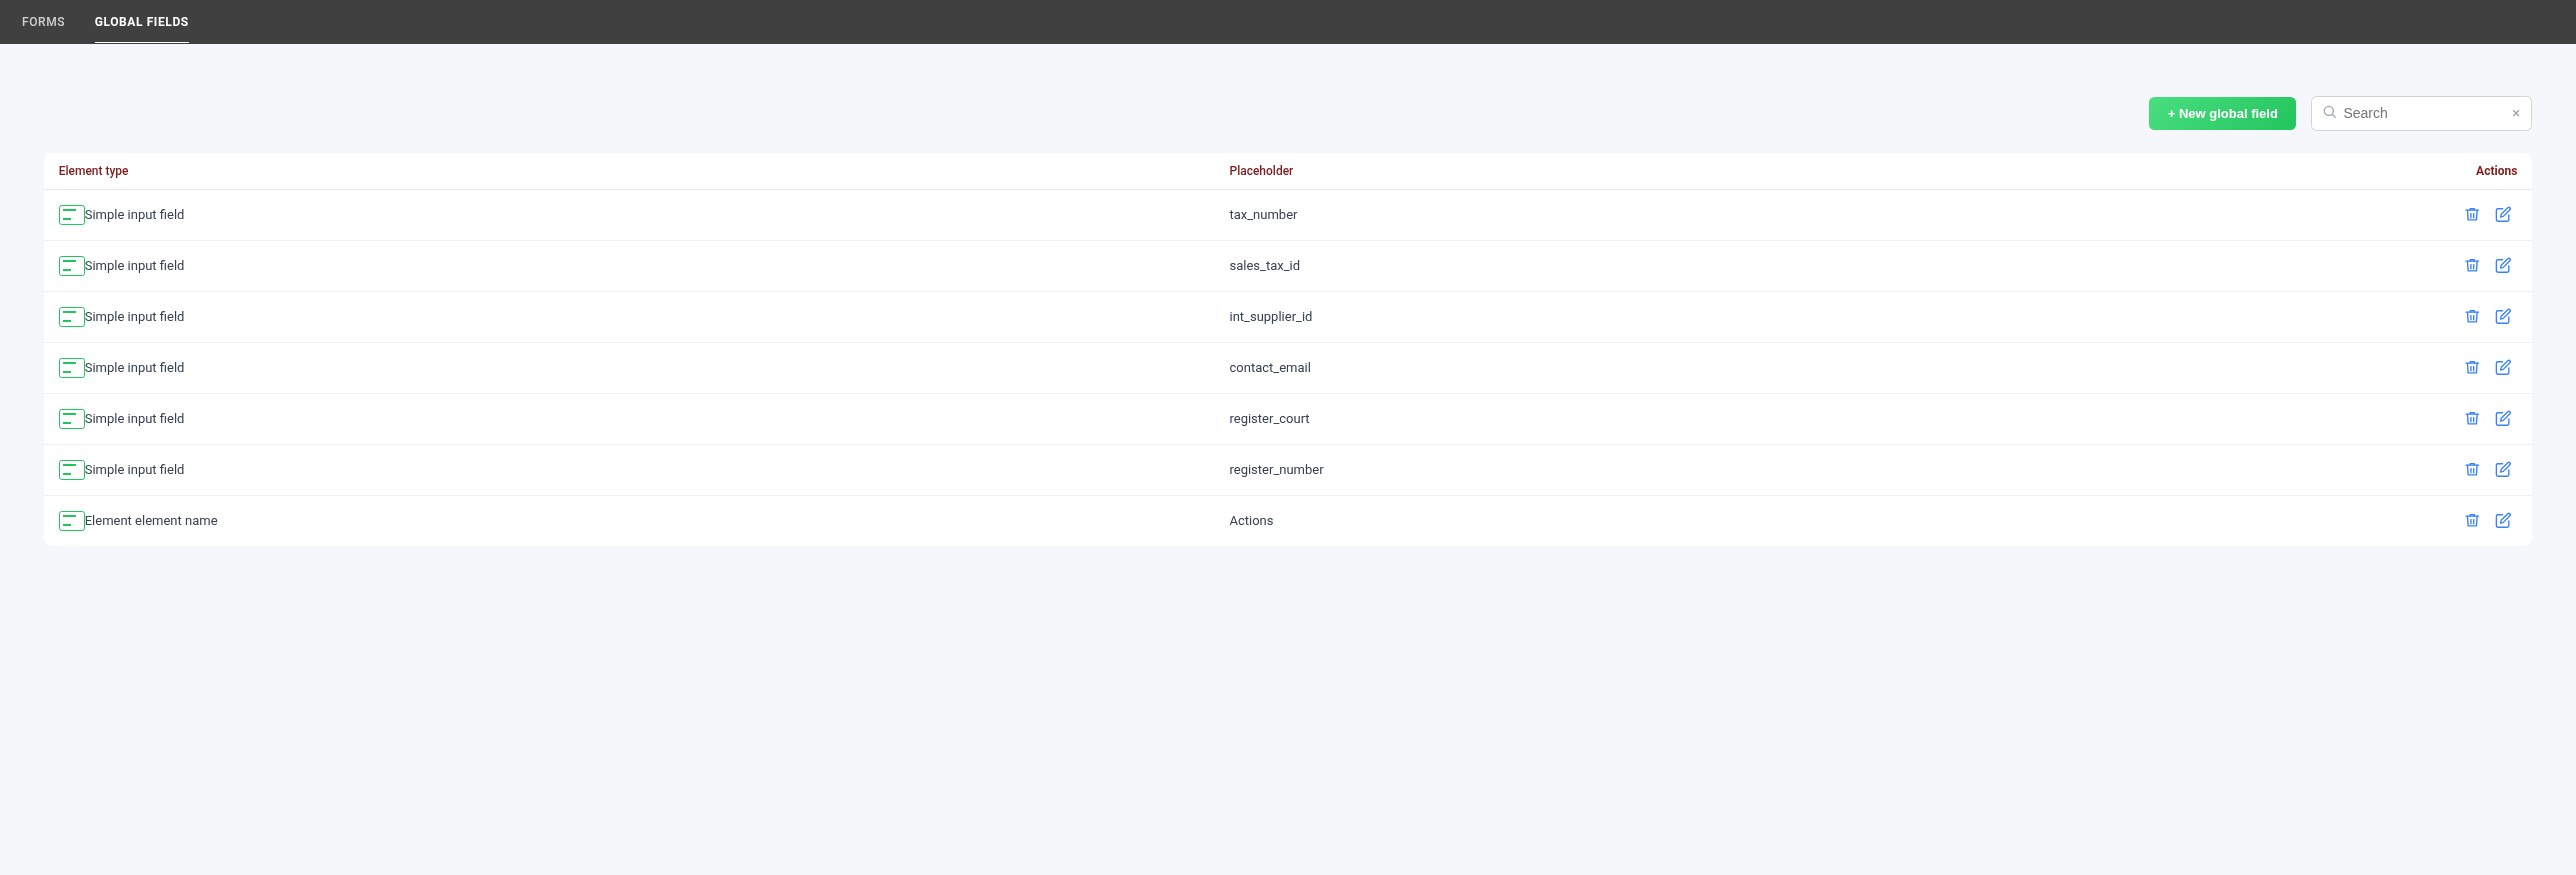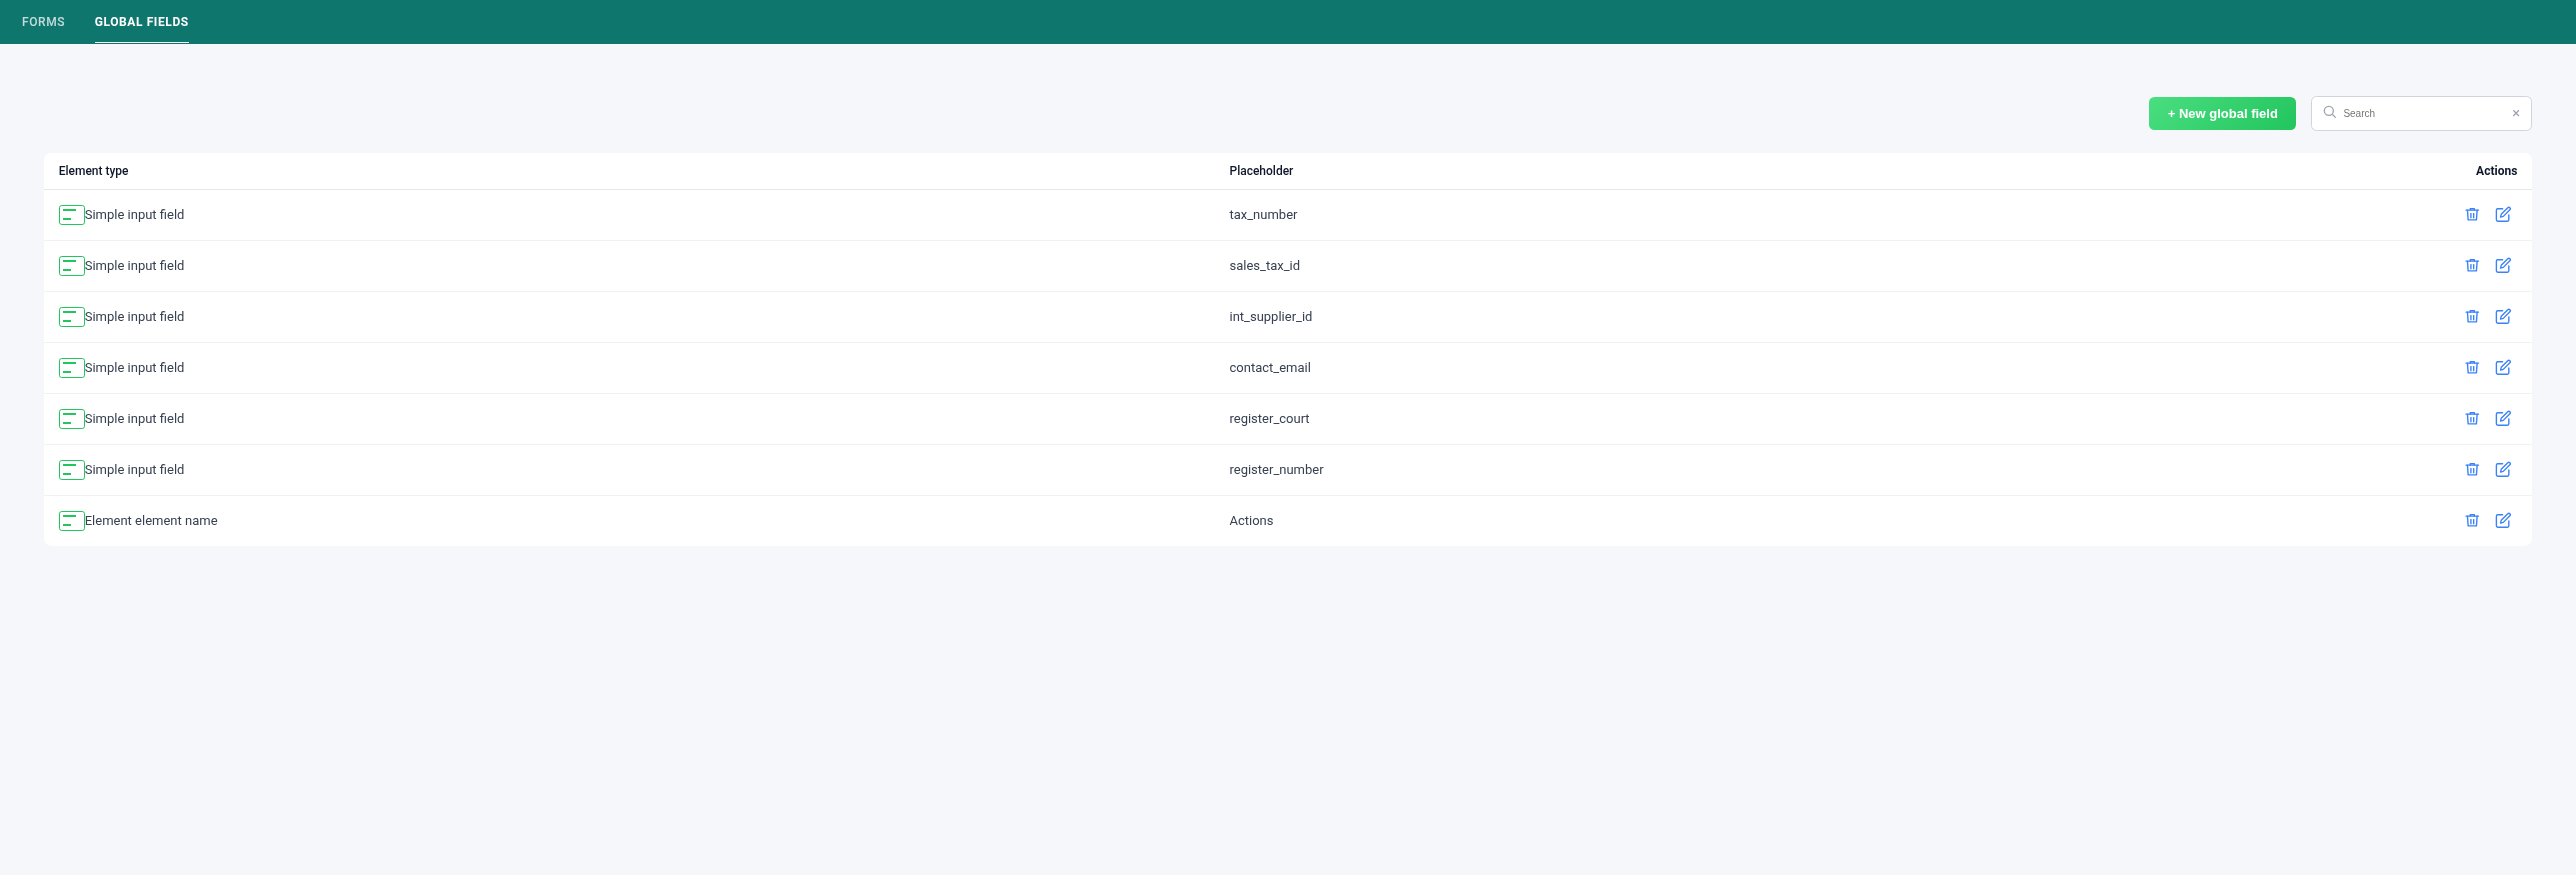--- a/index.html
+++ b/index.html
@@ -7,21 +7,21 @@
       margin: 0;
       padding: 0;
     }
     body {
       font-family: -apple-system, BlinkMacSystemFont, 'Segoe UI', Roboto, sans-serif;
       background: #f5f7fa;
       min-height: 875px;
     }
     
     .top-nav {
-      background: #0f766e;
+      background: #404040;
       height: 44px;
       display: flex;
       align-items: center;
       padding: 0 22px;
       gap: 29.5px;
     }
     .nav-item {
       color: rgba(255,255,255,0.75);
       font-size: 12px;
       font-weight: 500;
@@ -67,21 +67,21 @@
       background: #fff;
       border: 0.9px solid #d1d5db;
       border-radius: 5.5px;
       padding: 7.4px 11px;
       gap: 7.4px;
       width: 221px;
     }
     .search-box input {
       border: none;
       outline: none;
-      font-size: 10px;
+      font-size: 14px;
       color: #6b7280;
       width: 100%;
       background: transparent;
     }
     .search-icon-svg {
       color: #9ca3af;
       flex-shrink: 0;
     }
     .clear-icon {
       color: #9ca3af;
@@ -99,21 +99,21 @@
       overflow: hidden;
     }
     .fields-table thead tr {
       border-bottom: 0.9px solid #e5e7eb;
     }
     .fields-table th {
       padding: 11px 14.7px;
       text-align: left;
       font-size: 12px;
       font-weight: 500;
-      color: #0f172a;
+      color: #7f1d1d;
       background: #fff;
     }
     .fields-table th.col-actions {
       text-align: right;
       font-weight: bold;
     }
     .fields-table tbody tr {
       border-bottom: 0.9px solid #f0f1f3;
     }
     .fields-table tbody tr:last-child {

